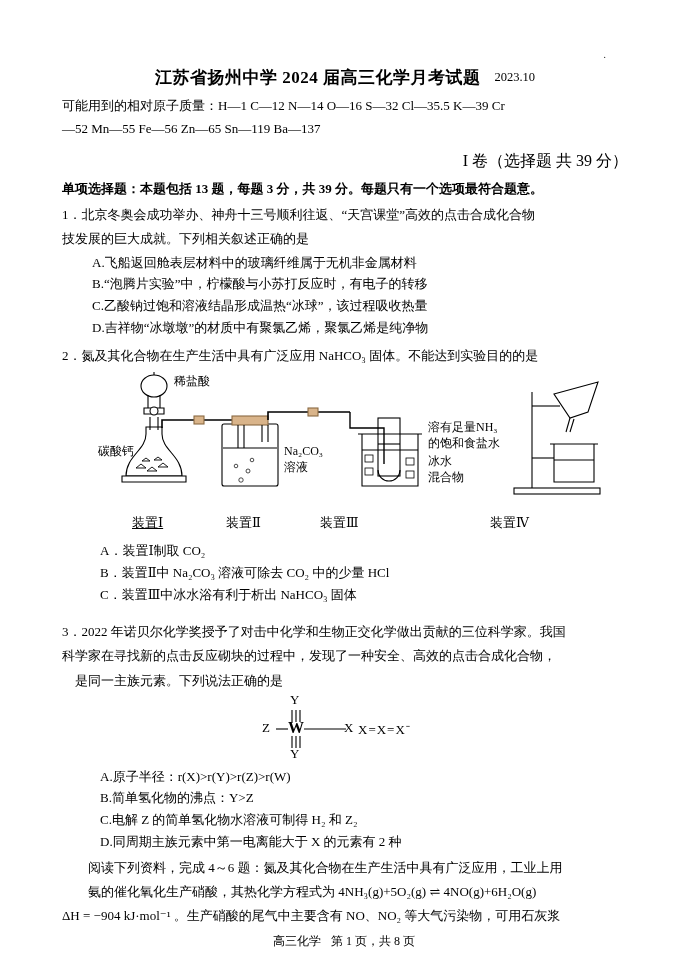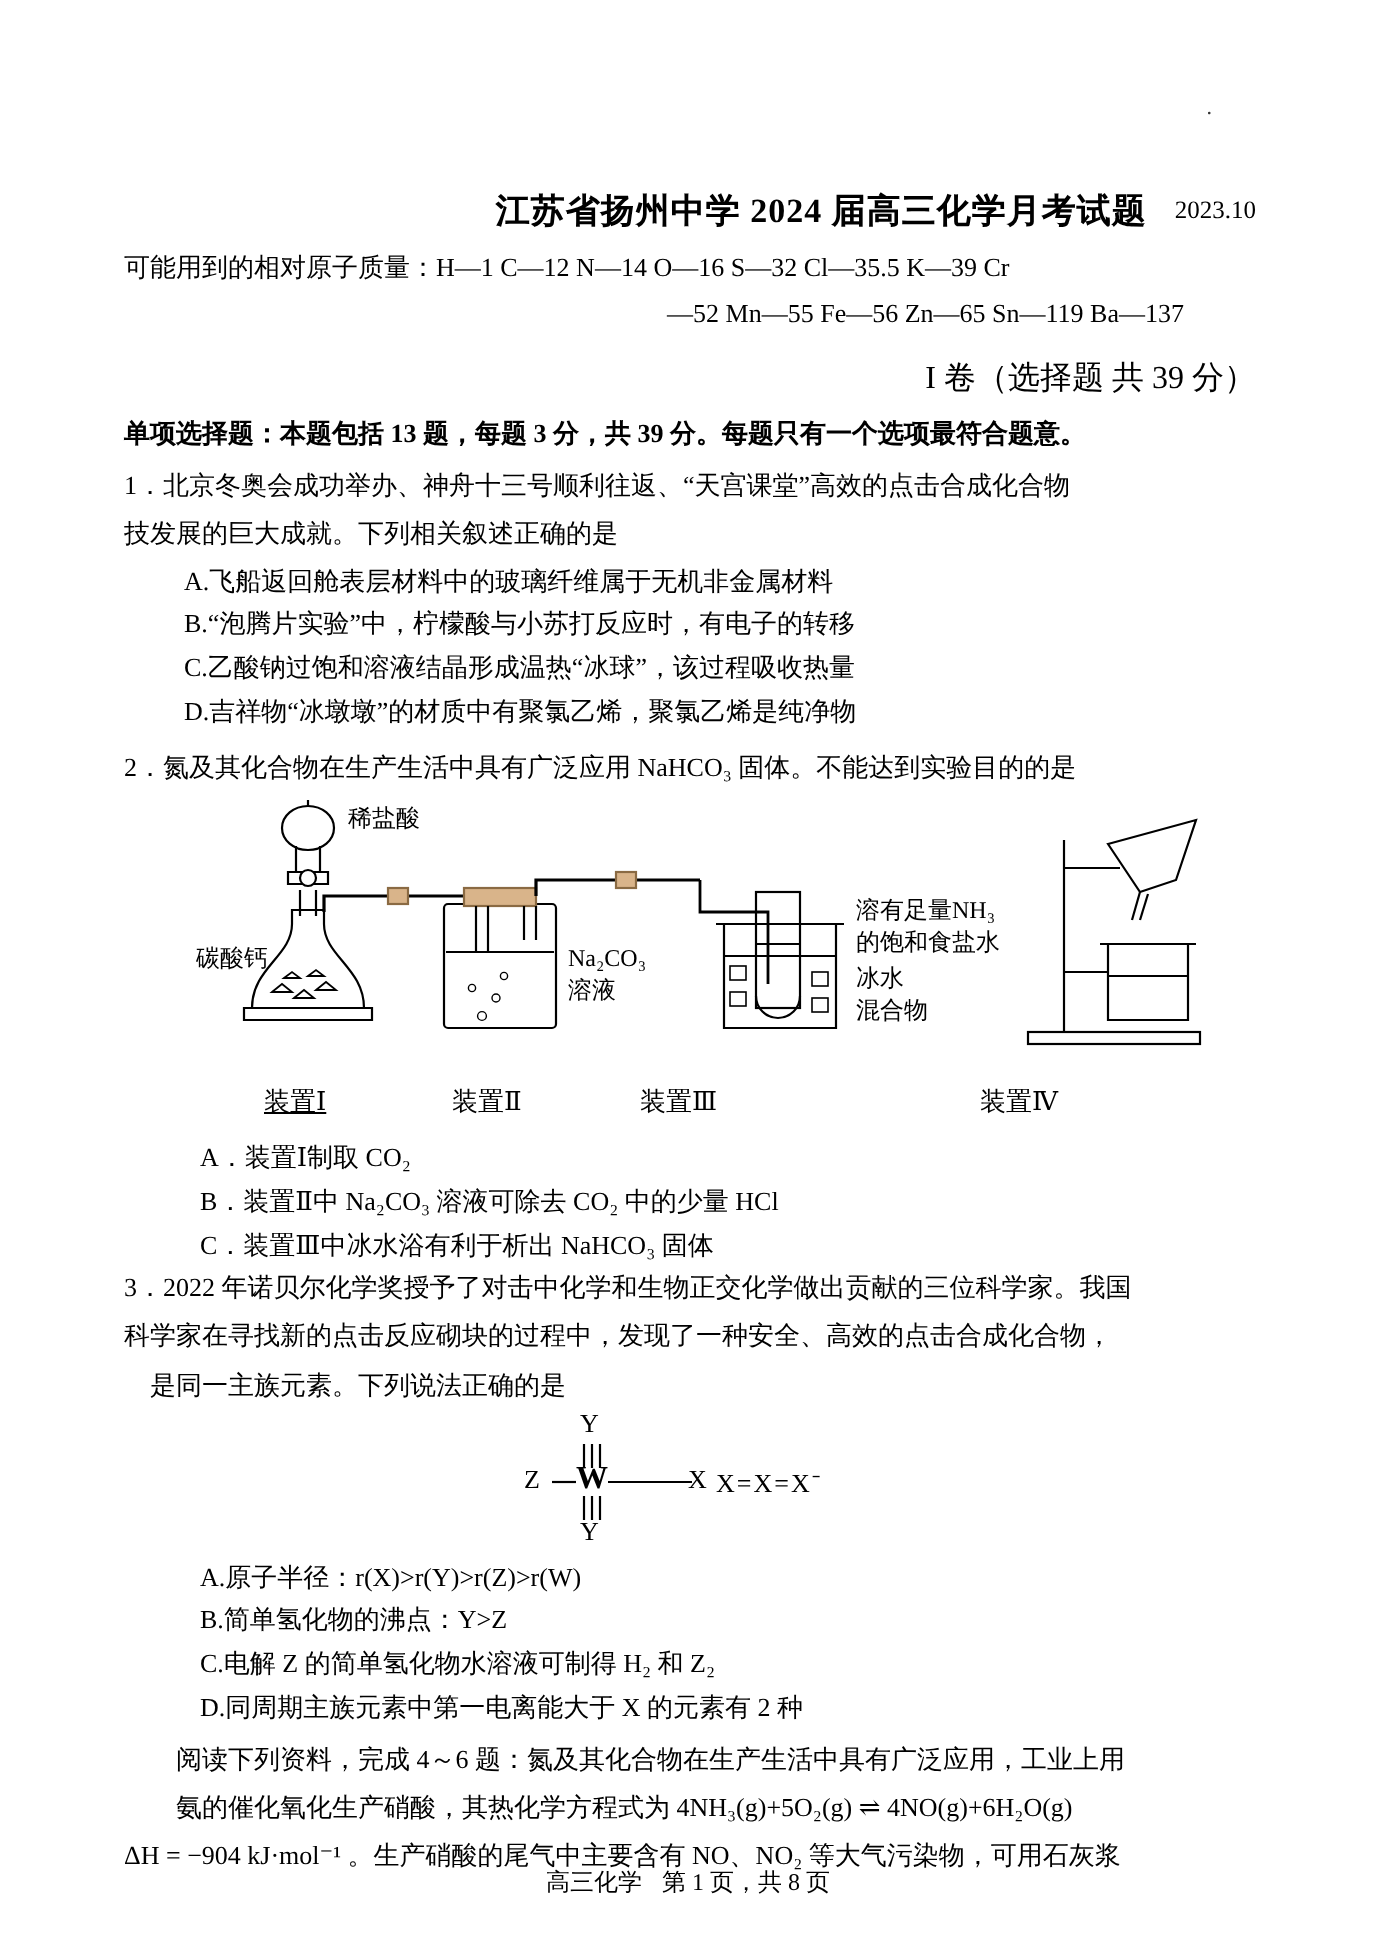--- a/index.html
+++ b/index.html
@@ -22,22 +22,22 @@
     padding: 0;
     box-sizing: border-box;
   }
   .inner {
     position: absolute;
     left: 62px;
     top: 60px;
     width: 566px;
   }
   .title-row {
-    text-align: right;
-    margin-top: 34px;
+    text-align: center;
+    margin-top: 6px;
     margin-bottom: 6px;
     position: relative;
   }
   .doc-title {
     font-size: 17px;
     font-weight: bold;
     letter-spacing: 0.5px;
   }
   .doc-date {
     font-size: 12.5px;
@@ -46,21 +46,20 @@
     vertical-align: 2px;
   }
   .atomic {
     font-size: 13px;
     line-height: 1.75;
     margin-top: 4px;
     text-align: justify;
   }
   .atomic .ind {
     display: block;
-    text-align: right;
     padding-right: 36px;
   }
   .section-title {
     text-align: right;
     font-size: 16px;
     font-weight: normal;
     margin: 10px 0 8px 0;
   }
   .lead {
     font-size: 13px;
@@ -273,21 +272,21 @@
       <span style="left:70px;text-decoration:underline;">装置Ⅰ</span>
       <span style="left:164px;">装置Ⅱ</span>
       <span style="left:258px;">装置Ⅲ</span>
       <span style="left:428px;">装置Ⅳ</span>
     </div>
 
     <div class="opt opt-ind2" style="margin-top:6px">A．装置Ⅰ制取 CO₂</div>
     <div class="opt opt-ind2">B．装置Ⅱ中 Na₂CO₃ 溶液可除去 CO₂ 中的少量 HCl</div>
     <div class="opt opt-ind2">C．装置Ⅲ中冰水浴有利于析出 NaHCO₃ 固体</div>
 
-    <div class="q hang" style="margin-top:0">
+    <div class="q hang" style="margin-top:16px">
       <span>3．</span><span>2022 年诺贝尔化学奖授予了对击中化学和生物正交化学做出贡献的三位科学家。我国</span>
     </div>
     <div class="q">科学家在寻找新的点击反应砌块的过程中，发现了一种安全、高效的点击合成化合物，</div>
     <div class="q" style="padding-left:13px">是同一主族元素。下列说法正确的是</div>
 
     <div class="molfig">
       <svg width="566" height="70" viewBox="0 0 566 70">
         <g stroke="#000" stroke-width="1.1" fill="none">
 
           <line x1="234" y1="16" x2="234" y2="28"></line>

